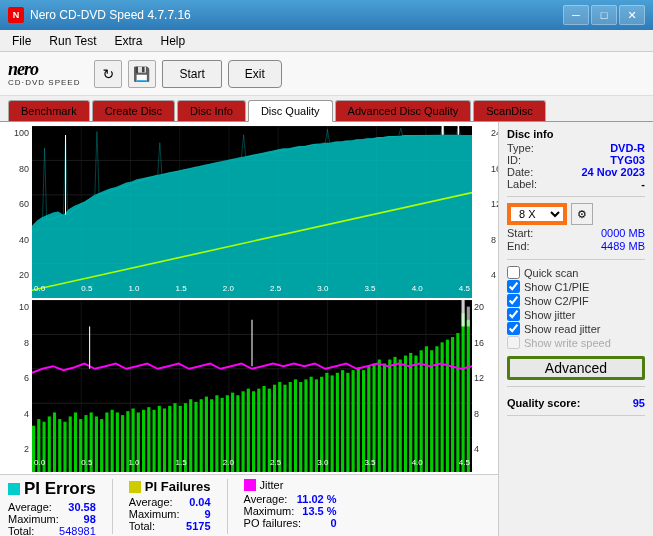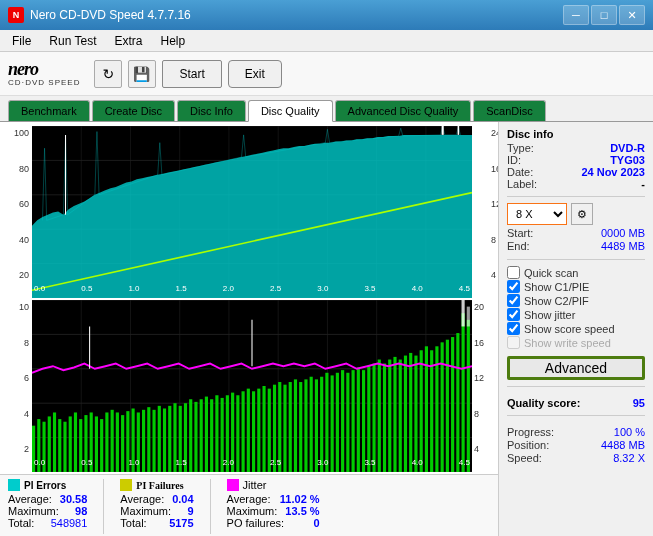--- a/index.html
+++ b/index.html
@@ -21,37 +21,37 @@
     .nero-logo { display: flex; flex-direction: column; align-items: flex-start; margin-right: 8px; }
     .nero-text { font-size: 18px; font-weight: bold; color: #000; font-family: serif; line-height: 1; }
     .nero-sub { font-size: 8px; color: #333; letter-spacing: 1px; }
     .drive-select { height: 26px; padding: 2px 4px; border: 1px solid #aaa; background: white; min-width: 220px; font-size: 11px; }
     .toolbar-icon-btn { width: 28px; height: 28px; border: 1px solid #aaa; background: #f0f0f0; cursor: pointer; display: flex; align-items: center; justify-content: center; border-radius: 2px; font-size: 14px; }
     .btn-start { height: 28px; padding: 0 16px; background: #f0f0f0; border: 1px solid #888; cursor: pointer; font-size: 12px; border-radius: 2px; }
     .btn-exit { height: 28px; padding: 0 16px; background: #f0f0f0; border: 1px solid #888; cursor: pointer; font-size: 12px; border-radius: 4px; }
 
     
     .tabs { background: #f0f0f0; height: 26px; display: flex; align-items: flex-end; padding: 0 8px; border-bottom: 1px solid #999; }
-    .tab { padding: 4px 12px; border: 1px solid #aaa; border-bottom: none; background: #15803d; cursor: pointer; font-size: 11px; margin-right: 2px; border-radius: 3px 3px 0 0; }
+    .tab { padding: 4px 12px; border: 1px solid #aaa; border-bottom: none; background: #b91c1c; cursor: pointer; font-size: 11px; margin-right: 2px; border-radius: 3px 3px 0 0; }
     .tab.active { background: white; border-color: #999; border-bottom: 1px solid white; margin-bottom: -1px; z-index: 1; }
 
     
     .main-content { display: flex; height: calc(536px - 30px - 22px - 44px - 26px); }
 
     
     .right-panel { width: 155px; background: #f0f0f0; border-left: 1px solid #ccc; padding: 6px 8px; display: flex; flex-direction: column; gap: 4px; overflow: hidden; font-size: 11px; }
     .section-title { font-weight: bold; font-size: 11px; margin-bottom: 2px; }
     .info-row { display: flex; justify-content: space-between; gap: 4px; }
     .info-label { color: #333; }
     .info-value { color: #00f; font-weight: bold; }
     .info-value.black { color: #000; }
     .divider { height: 1px; background: #ccc; margin: 2px 0; }
     
     .settings-row { display: flex; align-items: center; gap: 4px; margin-bottom: 2px; }
-    .speed-select { height: 22px; padding: 0 4px; border: 1px solid #f97316; background: white; font-size: 11px; width: 60px; }
+    .speed-select { height: 22px; padding: 0 4px; border: 4px solid #f97316; background: white; font-size: 11px; width: 60px; }
     .icon-btn-small { width: 22px; height: 22px; border: 1px solid #aaa; background: #f0f0f0; cursor: pointer; display: flex; align-items: center; justify-content: center; font-size: 11px; }
     
     .mb-row { display: flex; justify-content: space-between; font-size: 11px; margin-bottom: 1px; }
     .mb-label { color: #333; }
     .mb-value { color: #00f; }
     
     .checkbox-row { display: flex; align-items: center; gap: 4px; font-size: 11px; margin-bottom: 1px; }
     .checkbox-row input { margin: 0; width: 13px; height: 13px; }
     .checkbox-row label { color: #333; cursor: pointer; }
     .checkbox-row.disabled label { color: #aaa; }
@@ -322,42 +322,42 @@
         <span>8</span>
         <span>4</span>
       </div>
     </div>
 
     <div style="height:62px; background:#f8f8f8; border-top:1px solid #ccc; padding:4px 8px 2px 8px; display:flex; gap:16px; flex-shrink:0;">
 
       <div>
         <div style="display:flex; align-items:center; gap:4px; margin-bottom:2px;">
           <span style="display:inline-block; width:12px; height:12px; background:#00cccc;"></span>
-          <span style="font-size:10px; font-weight:bold;">PI Errors</span>
+          <span style="font-size:17px; font-weight:bold;">PI Errors</span>
         </div>
         <div style="display:flex; justify-content:space-between; gap:8px; font-size:11px;">
           <span>Average:</span>
           <span style="color:#00f; font-weight:bold;">30.58</span>
         </div>
         <div style="display:flex; justify-content:space-between; gap:8px; font-size:11px;">
           <span>Maximum:</span>
           <span style="color:#00f; font-weight:bold;">98</span>
         </div>
         <div style="display:flex; justify-content:space-between; gap:8px; font-size:11px;">
           <span>Total:</span>
           <span style="color:#00f; font-weight:normal;">548981</span>
         </div>
       </div>
 
       <div style="width:1px; background:#ccc;"></div>
 
       <div>
         <div style="display:flex; align-items:center; gap:4px; margin-bottom:2px;">
           <span style="display:inline-block; width:12px; height:12px; background:#cccc00;"></span>
-          <span style="font-size:10px; font-weight:bold;font-family:Liberation Serif, serif;">PI Failures</span>
+          <span style="font-size:13px; font-weight:bold;">PI Failures</span>
         </div>
         <div style="display:flex; justify-content:space-between; gap:8px; font-size:11px;">
           <span>Average:</span>
           <span style="color:#00f; font-weight:bold;">0.04</span>
         </div>
         <div style="display:flex; justify-content:space-between; gap:8px; font-size:11px;">
           <span>Maximum:</span>
           <span style="color:#00f; font-weight:bold;">9</span>
         </div>
         <div style="display:flex; justify-content:space-between; gap:8px; font-size:11px;">
@@ -444,47 +444,33 @@
       <div class="checkbox-row">
         <input type="checkbox" id="show-c2pif" checked="" style="">
         <label for="show-c2pif">Show C2/PIF</label>
       </div>
       <div class="checkbox-row">
         <input type="checkbox" id="show-jitter" checked="" style="">
         <label for="show-jitter">Show jitter</label>
       </div>
       <div class="checkbox-row">
         <input type="checkbox" id="show-read-speed" checked="" style="">
-        <label for="show-read-speed">Show score speed</label>
+        <label for="show-read-speed">Show read jitter</label>
       </div>
       <div class="checkbox-row disabled">
         <input type="checkbox" id="show-write-speed" disabled="" style="">
         <label for="show-write-speed">Show write speed</label>
       </div>
     </div>
 
     <button class="btn-advanced">Advanced</button>
 
     <div class="divider"></div>
 
     <div class="quality-row">
       <span class="quality-label">Quality score:</span>
       <span class="quality-value">95</span>
     </div>
 
     <div class="divider"></div>
 
-    <div class="progress-section">
-      <div class="progress-row">
-        <span class="progress-label">Progress:</span>
-        <span class="progress-value">100 %</span>
-      </div>
-      <div class="progress-row">
-        <span class="progress-label">Position:</span>
-        <span class="progress-value">4488 MB</span>
-      </div>
-      <div class="progress-row">
-        <span class="progress-label">Speed:</span>
-        <span class="progress-value">8.32 X</span>
-      </div>
-    </div>
   </div>
 </div>
 
 </body></html>

